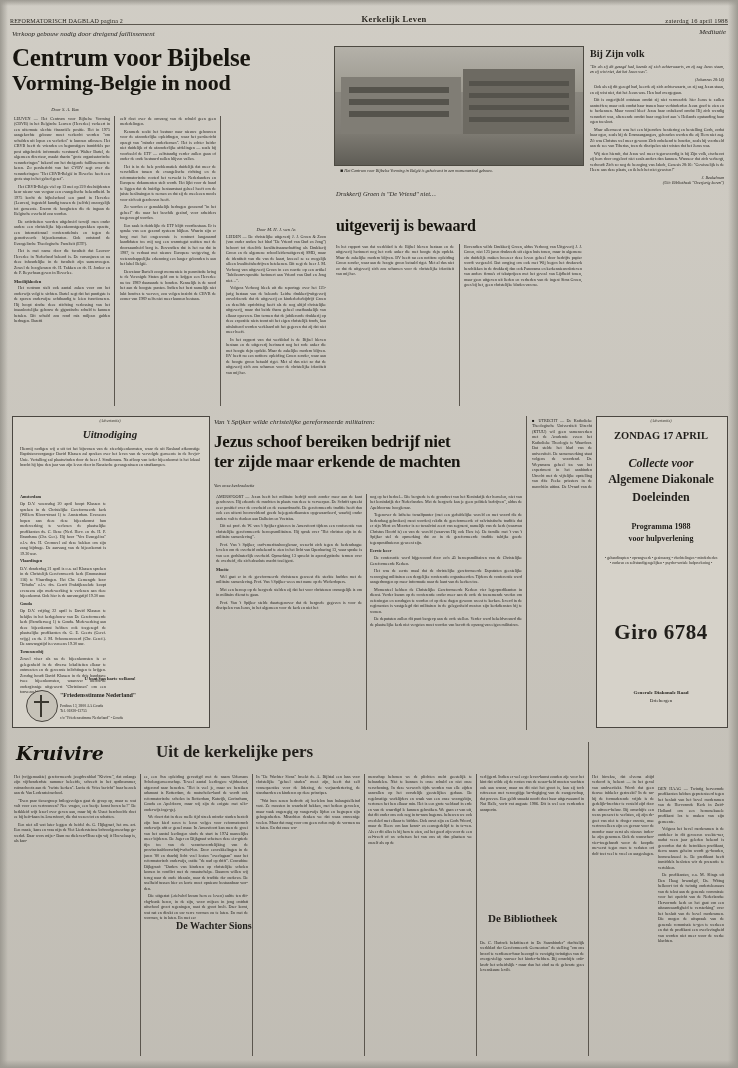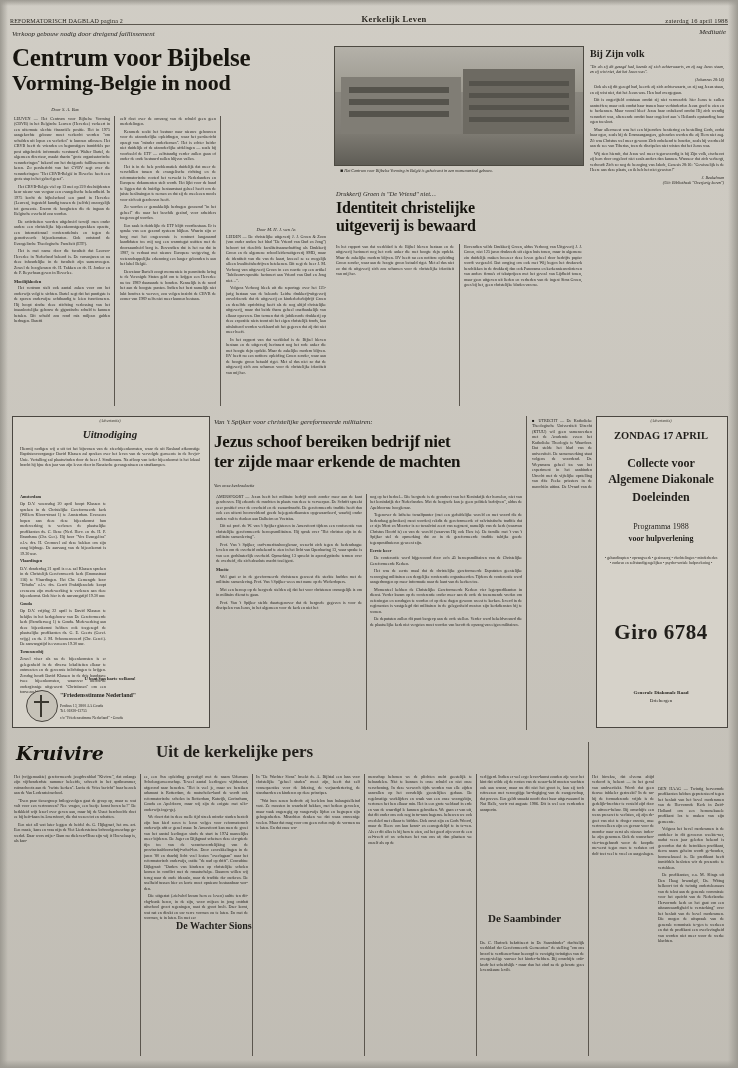--- a/index.html
+++ b/index.html
@@ -130,21 +130,20 @@
     <div class="win" style="left:134px;top:70px;width:100px;height:5px;"></div>
     <div class="ground"></div>
   </div>
   <div class="col caption" style="left:340px;top:168px;width:242px;">
     <span style="font-size:5px;">■ </span><span>Het Centrum voor Bijbelse Vorming in België is gehuisvest in een monumentaal gebouw.</span>
   </div>
 
   <div class="hrule" style="left:334px;top:186px;width:248px;"></div>
 
   <div class="col kicker" style="left:336px;top:190px;width:248px;font-size:6.5px;">Drukkerij Groen is "De Vriend" niet…</div>
-  <div class="col headline" style="left:336px;top:200px;width:250px;font-size:16px;">Identiteit christelijke</div>
   <div class="col headline" style="left:336px;top:218px;width:250px;font-size:16px;">uitgeverij is bewaard</div>
   <div class="hrule" style="left:334px;top:238px;width:248px;"></div>
   <div class="col byline" style="left:230px;top:224px;width:92px;">Door M. H. J. van As</div>
 
   <div class="col just" style="left:336px;top:244px;width:118px;height:162px;overflow:hidden;">
     <p>In het rapport van dat werkblad is de Bijbel bleven bestaan en de uitgeverij herinnert nog het rode anker die met hoogte dejn opdekt. Maar de zakelijke modern blijven. BV heeft nu een notitore opleiding Groen zonder, waar aan de hoogte groen betaald riget. Met al dus niet zo dat de uitgeverij zich zou schamen voor de christelijke identiteit van mij her.</p>
   </div>
   <div class="vrule" style="position:absolute;left:459px;top:244px;height:162px;background:#5b564e;"></div>
   <div class="col just" style="left:464px;top:244px;width:118px;height:162px;overflow:hidden;">
     <p>Bovendien wilde Drukkerij Groen, aldus Verhoog van Uitgeverij J. J. Groen, niet 125 jaren drukwerk uit eigen huis tonen, maar in algemene zin duidelijk maken hoezeer deze leven geheel door bedrijfs papier wordt vergezeld. Dat omging om ook met Wij begon het drukwerk beschikken in de drukkerij dan ook Panorama en kerkennieuwsbrieven van andere firma's of tekstprijzen met het gevoel van Lijdbeid tonen, maar geen uitgeven uit lieden en verbeden van de ingest Sims Groen, goes bij het, geen christelijke bladen van nu.</p>
@@ -189,21 +188,21 @@
   <div style="position:absolute;left:26px;top:690px;width:30px;height:30px;border:1px solid #4a4640;border-radius:50%;background:#c6c2b8;">
     <div style="position:absolute;left:13px;top:4px;width:2px;height:22px;background:#3a372f;"></div>
     <div style="position:absolute;left:7px;top:10px;width:15px;height:2px;background:#3a372f;"></div>
   </div>
 
   <div class="col" style="left:60px;top:692px;width:140px;font-weight:bold;font-size:6px;">"Friedensstimme Nederland"</div>
   <div class="col tiny" style="left:60px;top:704px;width:140px;white-space:pre-line;">Postbus 13, 2800 AA Gouda
 Tel. 01820-13755</div>
   <div class="col tiny" style="left:60px;top:716px;width:140px;">c/o "Friedensstimme Nederland" - Gouda</div>
 
-  <div class="col kicker" style="left:214px;top:418px;width:310px;font-size:7px;">Van 't Spijker voor christelijke gereformeerde militairen:</div>
+  <div class="col kicker" style="left:214px;top:418px;width:310px;font-size:7px;">Van 't Spijker wilde christelijke gereformeerde militairen:</div>
   <div class="hrule" style="left:214px;top:430px;width:310px;"></div>
   <div class="col headline" style="left:214px;top:434px;width:320px;font-size:17px;">Jezus schoof bereiken bedrijf niet</div>
   <div class="col headline" style="left:214px;top:454px;width:320px;font-size:17px;">ter zijde maar erkende de machten</div>
   <div class="hrule" style="left:214px;top:476px;width:310px;"></div>
   <div class="col byline" style="left:214px;top:480px;width:150px;text-align:left;">Van onze kerkredactie</div>
 
   <div class="col just" style="left:216px;top:494px;width:146px;height:236px;overflow:hidden;">
     <p>AMERSFOORT — Jezus heeft het militaire bedrijf nooit zonder meer aan de kant geschoven. Hij erkende de machten in plaats van deze te verwerpen. De Schrift spreekt zeer positief over de overheid en de zwaardmacht. De gereformeerde traditie heeft dan ook een uiterst hoorwoldend goede bejegeniedkansten opgewaardeerd, waarbij onder andere valt te denken aan Dalheim en Voetsius.</p>
     <p class="ind">Dit zei prof. dr. W. van 't Spijker gisteren in Amersfoort tijdens een conferentie van christelijke gereformeerde beroepsmilitairen. Hij sprak over "Het christen zijn in de militaire samenleving".</p>
     <p class="ind">Prof. Van 't Spijker, oud-emeritushoogleraar, wezerbt zich tegen de hedendaagse levelen om de overheid onbekend te zien in het licht van Openbaring 13, waar sprake is van een godslasterlijk overheid. Opmerking 13 spreekt in apocalyptische termen over de overheid, die zich absolute macht toeëigent.</p>
@@ -225,25 +224,25 @@
   <div class="vrule" style="position:absolute;left:526px;top:416px;height:314px;background:#5b564e;"></div>
 
   <div class="col just" style="left:532px;top:418px;width:60px;height:70px;overflow:hidden;">
     <p>■ UTRECHT — De Katholieke Theologische Universiteit Utrecht (KTUU) wil geen samenwerken met de Academie eveen het Katholieke Theologie te Waardoor. Dat stelde het blad van de universiteit. De samenwerking staat volgens de woordend. Dr. Weyzmans geheel toe van het experiment in het aanbinden Utrecht met de vijfelijke opstelling van dite Peeke priesters in de parochiën uiting. De U-raad van de KTUU heeft daarnaast met een intensievensteling uit samenwerking.</p>
   </div>
 
   <div class="adbox" style="left:596px;top:416px;width:130px;height:310px;"></div>
   <div class="col adlabel" style="left:596px;top:418px;width:130px;">(Advertentie)</div>
   <div class="col centerbox" style="left:600px;top:430px;width:122px;font-weight:bold;font-size:10.5px;">ZONDAG 17 APRIL</div>
   <div class="hrule" style="left:604px;top:448px;width:114px;"></div>
-  <div class="col centerbox" style="left:600px;top:456px;width:122px;font-weight:bold;font-size:12px;">Collecte voor</div>
+  <div class="col centerbox" style="left:600px;top:456px;width:122px;font-weight:bold;font-size:12px;font-style:italic;">Collecte voor</div>
   <div class="col centerbox" style="left:598px;top:472px;width:126px;font-weight:bold;font-size:12px;">Algemene Diakonale</div>
   <div class="col centerbox" style="left:600px;top:490px;width:122px;font-weight:bold;font-size:12px;">Doeleinden</div>
   <div class="hrule" style="left:604px;top:512px;width:114px;"></div>
-  <div class="col centerbox" style="left:600px;top:522px;width:122px;font-weight:normal;font-size:8px;">Programma 1988</div>
+  <div class="col centerbox" style="left:600px;top:522px;width:122px;font-weight:bold;font-size:8px;">Programma 1988</div>
   <div class="col centerbox" style="left:600px;top:534px;width:122px;font-weight:bold;font-size:8px;">voor hulpverlening</div>
   <div class="col tiny" style="left:604px;top:556px;width:114px;text-align:center;">• gehandicapten • opvangwerk • gezinszorg • vluchtelingen • minderheden • ouderen en zelfstandigengelijken • psycho-sociale hulpverlening •</div>
   <div class="col centerbox giro" style="left:600px;top:620px;width:122px;font-size:21px;">Giro 6784</div>
   <div class="hrule" style="left:604px;top:660px;width:114px;"></div>
   <div class="col centerbox" style="left:600px;top:690px;width:122px;font-weight:bold;font-size:5px;">Generale Diakonale Raad</div>
   <div class="col centerbox" style="left:600px;top:698px;width:122px;font-size:5px;">Driebergen</div>
 
   <div class="hrule" style="left:10px;top:734px;width:716px;height:2px;background:#4a4640;"></div>
 
   <div class="col logoscript" style="left:16px;top:742px;width:120px;font-size:19px;">Kruivire</div>
@@ -271,21 +270,21 @@
     <p>In "De Wachter Sions" breekt ds. A. Bijlstal een lans voor christelijke "geheel staden" moet zijn, heeft dat zelf consequenties voor de lidesing, de verjaardertering, de standaarden en kinderen op deze principes.</p>
     <p class="ind">"Wat hun zenen bedroft: zij berlelon han balangstelleind vast. Ze moesten in waarheid hekken, met betken gevoelen, maar vaak ongeregig op vangerwijs lijden en begrepen zijn gebogenheden. Misschien denken we dat waas omwenige voelen. Maar dat mag voor om geen reden mije de vormen na te laten. En dat onze wa-</p>
   </div>
   <div class="vrule" style="position:absolute;left:364px;top:774px;height:282px;background:#5b564e;"></div>
 
   <div class="col just" style="left:368px;top:774px;width:104px;height:282px;overflow:hidden;">
     <p>menschap hebonen we de plichten mebt geestelijk te behandelen. Niet te kunnen is onze schuld en niet onze verschoning. In deze verwoch tijds worden van elle zijden aanvallen op het oorsdelijk geestelijkes gedaan. De regelmatige werklijders en waak van een onze woongebijn, vertonen het hen elkaar min. Het is een grote weldaad in erde en van de waardigd le kunnen gebruiken. We gaan er van uit, dat dit onder ons ook nog in tu-nam bagerus. hebewen we ook overlekd met elkaar te bidden. Ook ouwt zijn en Gods Woord, maar de Heere om kan konst- en eeuwgedelijd te in te-ven. Als er dit alles is bij hem te zien, zal het goed zijn voor de een zel-treeft of we schetsen het van ons af; dan plaatsen we onzelf als op de</p>
   </div>
   <div class="vrule" style="position:absolute;left:476px;top:774px;height:282px;background:#5b564e;"></div>
 
-  <div class="col" style="left:488px;top:912px;width:110px;font-weight:bold;font-size:11px;font-family:'Liberation Serif',serif;">De Saambinder</div>
+  <div class="col" style="left:488px;top:912px;width:110px;font-weight:bold;font-size:11px;font-family:'Liberation Serif',serif;">De Bibliotheek</div>
 
   <div class="col just" style="left:480px;top:774px;width:104px;height:130px;overflow:hidden;">
     <p>verlijgerd. Indien er wel ergo leven-kunst zouden zije voor het kint dat wilde zij de ronten van de zeuen-keld moeten wachten ouk aan wannr, maar nu dit niet het groot is, kan zij toch rettreezen met veroogtijge ba-dogiging van de zwagerschap, dat preven. Een geldt smaakt noodt doet haar uitgerwaarnd in Nat Halle, vorir vat auguste 1986. Dit is wel een verdenden aansporin.</p>
   </div>
   <div class="col just" style="left:480px;top:940px;width:104px;height:116px;overflow:hidden;">
     <p>Ds. C. Harinck bekritiseert in De Saambinder" duchtelijk werkblad der Gereformeerde Gemeenten" de stelling "om ons brood te verdienen-haur bezorgd te verzigtig twintigtes van de overgevielige vanwer het kinder-hebben. Bij omschijfe onb-kredr het scheidslijk - maar dan het zind za de gelwarte goes levenskuure levilt.</p>
   </div>
   <div class="vrule" style="position:absolute;left:588px;top:742px;height:314px;background:#5b564e;"></div>
 
   <div class="col just" style="left:592px;top:774px;width:62px;height:282px;overflow:hidden;">

